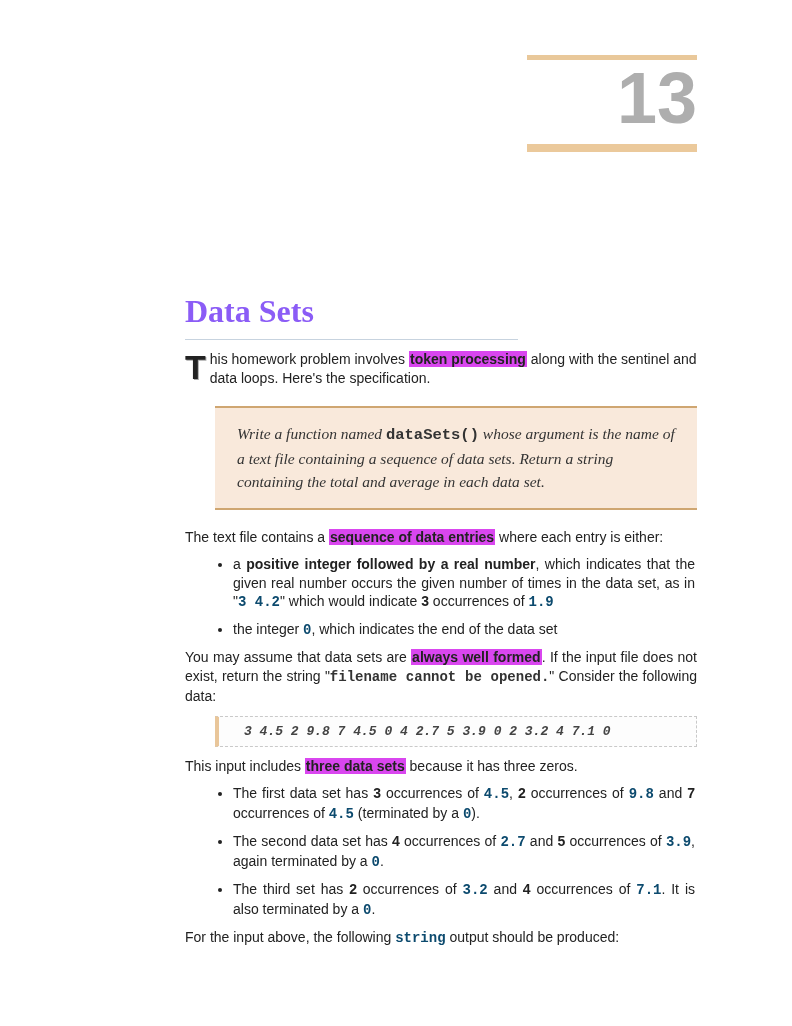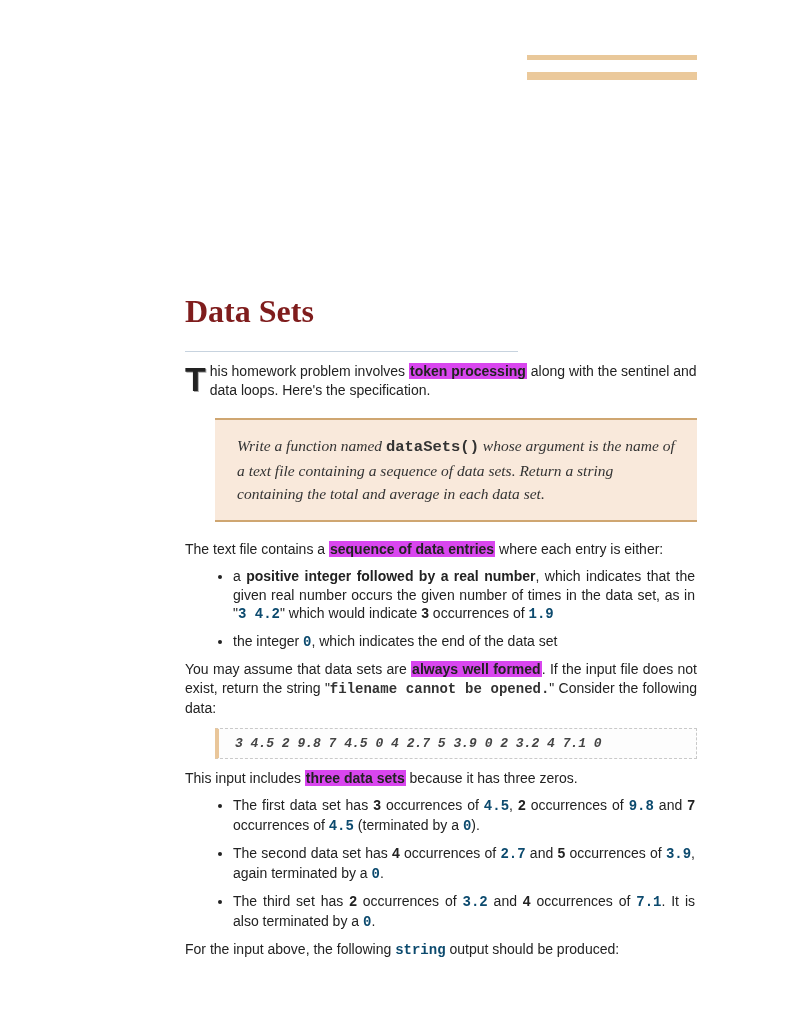--- a/index.html
+++ b/index.html
@@ -44,25 +44,25 @@
   }
   .hw-rule-bot {
     border-top: 8px solid #ebc99b;
     width: 170px;
     margin-left: auto;
     margin-top: 12px;
   }
   .page-title {
     font-family: Georgia, "Times New Roman", serif;
     font-weight: bold;
-    color: #7f1d1d;
+    color: #8b5cf6;
     font-size: 32px;
     margin-top: 235px;
     border-bottom: 1px solid #c7d3df;
-    padding-bottom: 18px;
+    padding-bottom: 6px;
     width: 65%;
   }
   .intro { margin-top: 10px; }
   .dropcap {
     float: left;
     font-family: Arial, sans-serif;
     font-weight: 900;
     font-size: 34px;
     line-height: 0.9;
     color: #222;
@@ -108,34 +108,35 @@
   ul.bullets > li {
     margin-bottom: 8px;
     text-align: justify;
     padding-right: 2px;
   }
   .code-block {
     border: 1px dashed #c9c9c9;
     border-left: 4px solid #e9c69a;
     background: #fdfdfd;
     margin: 10px 0 10px 30px;
-    padding: 6px 16px;
+    padding: 6px 25px;
     font-family: Consolas, "Courier New", monospace;
     font-style: italic;
     font-weight: bold;
     font-size: 13px;
     color: #444;
     white-space: pre;
   }
 </style>
 </head>
 <body>
 
 <div class="hw-block">
   <div class="hw-rule-top"></div>
+  <div class="hw-number">13</div>
   <div class="hw-rule-bot"></div>
 </div>
 
 <h1 class="page-title">Data Sets</h1>
 
 <p class="intro">
   <span class="dropcap">T</span>
   <span>his homework problem involves </span><span class="hl">token processing</span><span> along with the sentinel and data loops. Here's the specification.</span>
 </p>
 

